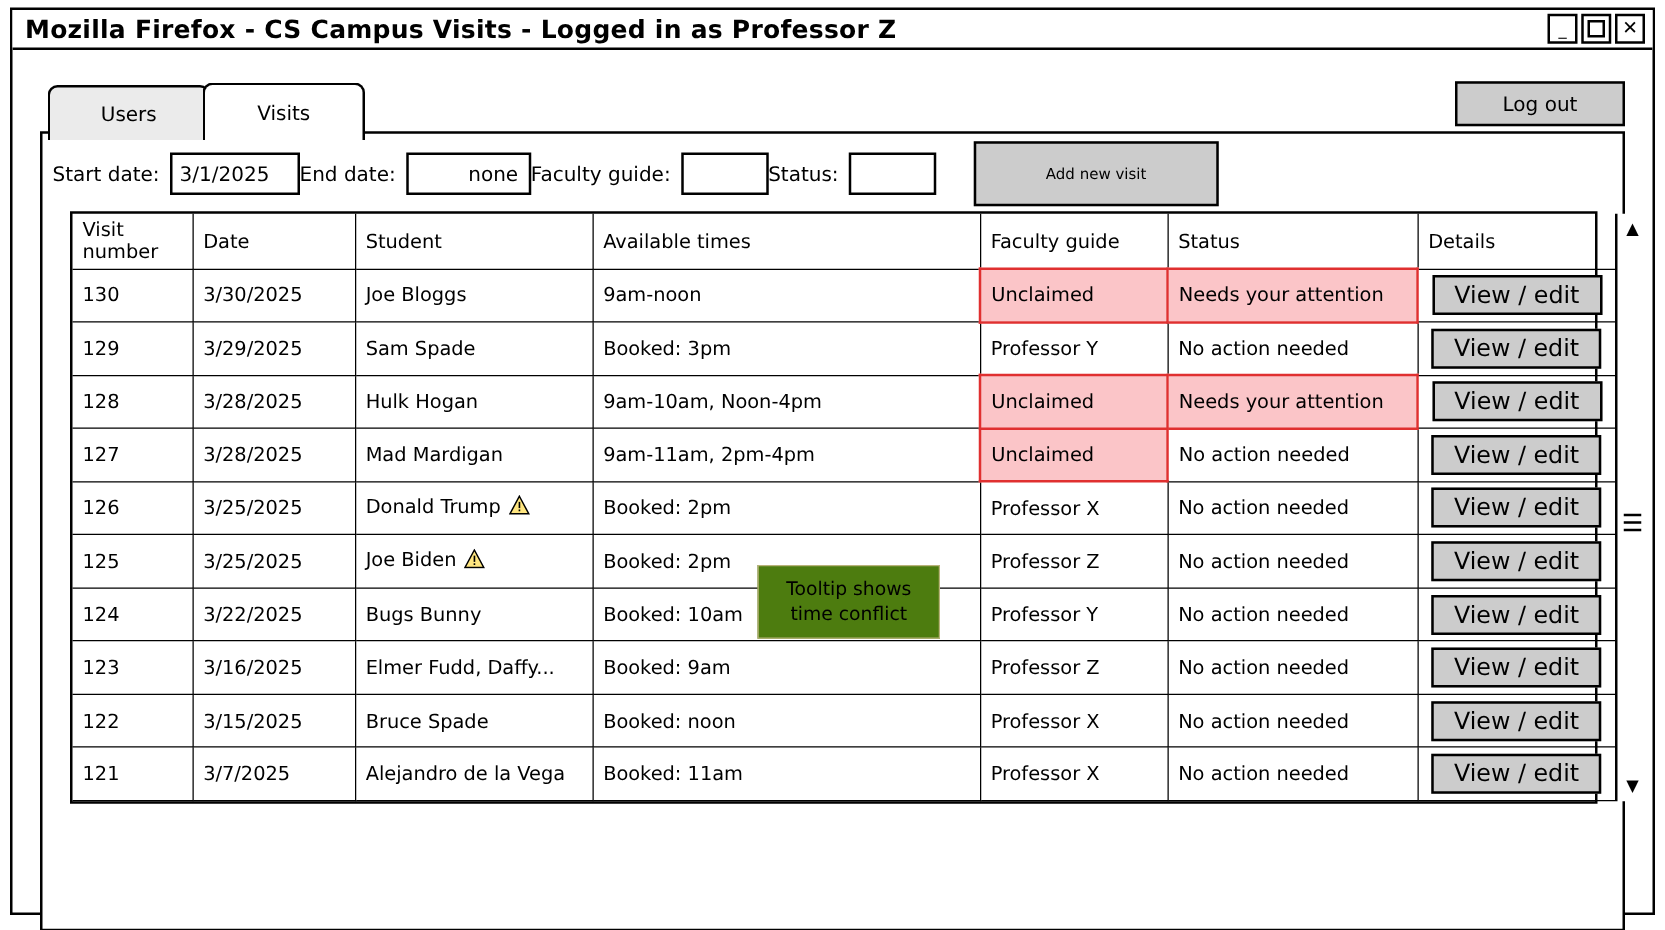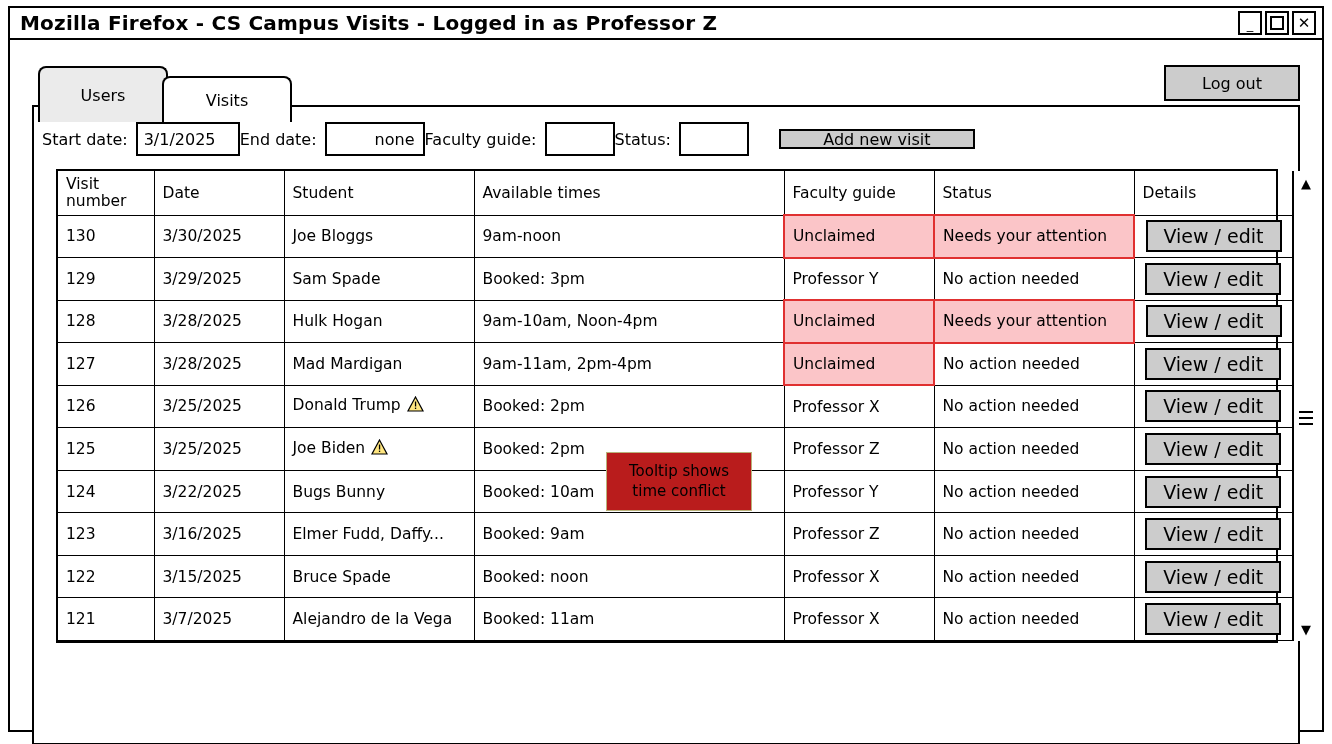--- a/index.html
+++ b/index.html
@@ -78,21 +78,21 @@
 
   
   .tabs {
     position: absolute;
     left: 28px; top: 26px;
     display: flex;
     align-items: flex-end;
     z-index: 5;
   }
   .tab {
-    height: 56px;
+    height: 44px;
     min-width: 130px;
     padding: 0 22px;
     border: 2px solid #000;
     border-bottom: none;
     border-radius: 8px 8px 0 0;
     background: #ebebeb;
     display: flex;
     align-items: center;
     justify-content: center;
     font-size: 16px;
@@ -152,27 +152,27 @@
     align-items: center;
     padding: 0 6px;
     font-size: 16px;
     color: #000;
   }
   .field.start { width: 104px; }
   .field.end { width: 100px; padding-left: 48px; }
   .field.guide { width: 70px; }
   .field.status { width: 70px; margin-right: 30px; }
   .add-btn {
-    width: 196px; height: 20px;
+    width: 196px; height: 52px;
     border: 2px solid #000;
     background: #cccccc;
     display: flex;
     align-items: center;
     justify-content: center;
-    font-size: 16px;
+    font-size: 12px;
     cursor: pointer;
   }
 
   
   .table-wrap {
     position: absolute;
     left: 22px; top: 62px;
     width: 1222px;
     height: 474px;
     border: 2px solid #000;
@@ -273,21 +273,21 @@
     line-height: 29px;
     color: #000;
   }
 
   
   .tooltip {
     position: absolute;
     left: 572px; top: 345px;
     width: 146px;
     padding: 8px 6px;
-    background: #b91c1c;
+    background: #4d7c0f;
     border: 1px solid #b9b27a;
     text-align: center;
     font-size: 15px;
     line-height: 1.35;
     color: #000;
     z-index: 9;
   }
 </style>
 </head>
 <body>

